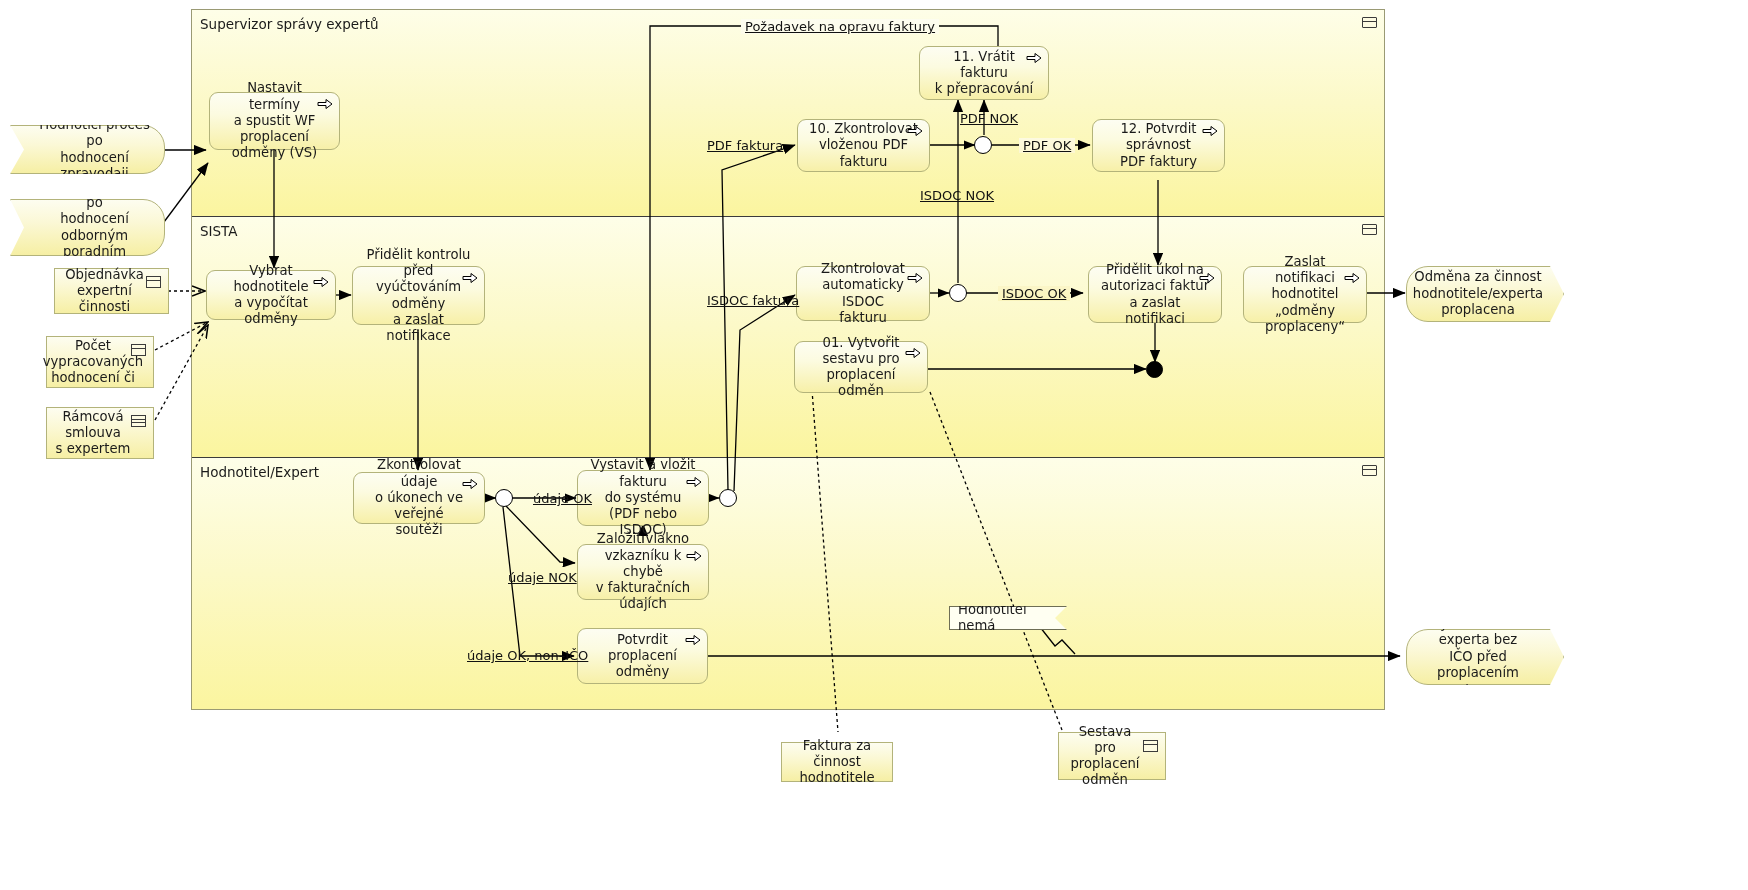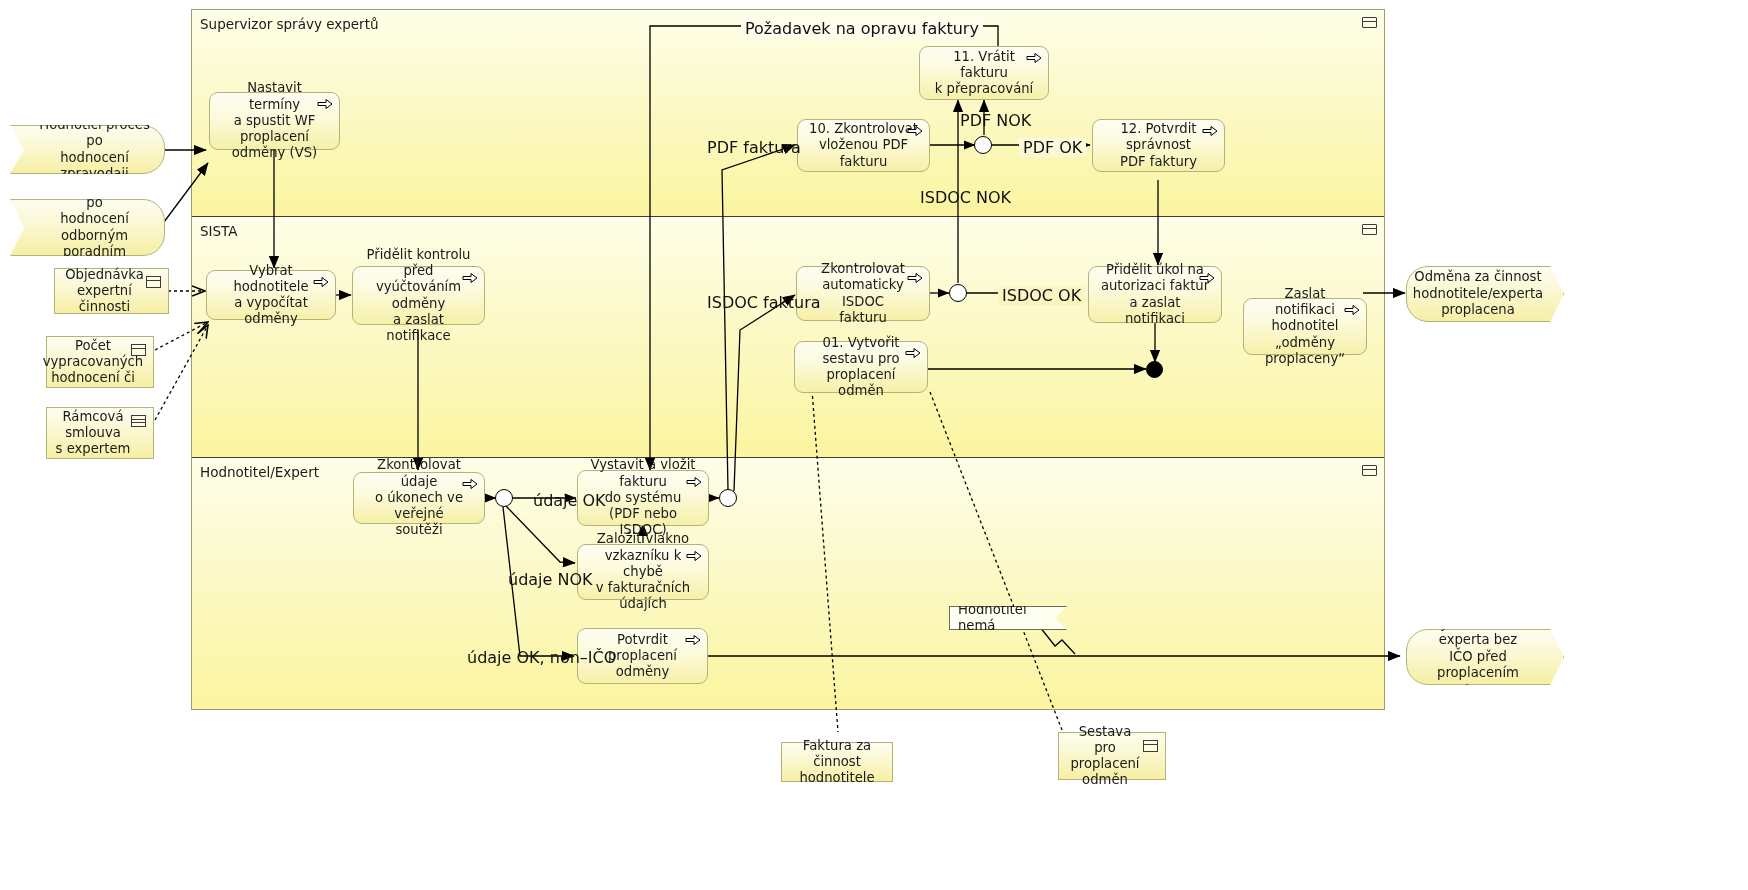--- a/index.html
+++ b/index.html
@@ -54,22 +54,22 @@
   .dicon.multi:before{content:"";position:absolute;left:0;right:0;top:6px;height:1.3px;background:#3b3b3b;}
 
   
   .annot{position:absolute;box-sizing:border-box;background:#fffff2;
          border:1px solid #6e6e55;font-size:13.2px;line-height:1.2;
          display:flex;align-items:center;justify-content:center;padding:2px 8px;
          clip-path:polygon(0 0,100% 0,calc(100% - 12px) 50%,100% 100%,0 100%);margin-left:13px;}
   .dot{position:absolute;border:1.4px solid #000;border-radius:50%;background:#fff;
        box-sizing:border-box;}
   .dot.filled{background:#000;border-color:#000;}
-  .elabel{position:absolute;font-size:16px;color:#111;white-space:nowrap;
-          background:transparent;}
+  .elabel{position:absolute;font-size:13px;color:#111;white-space:nowrap;
+          background:transparent;text-decoration:underline;}
   svg.ovl{position:absolute;left:0;top:0;width:1748px;height:890px;overflow:visible;
           pointer-events:none;}
 </style>
 </head>
 <body>
 
 <div id="stage">
 
   <div class="pool" style="left:191px;top:9px;width:1194px;height:701px;"></div>
 
@@ -223,21 +223,21 @@
 
   <div class="task" style="left:1088px;top:266px;width:134px;height:57px;">
     <span class="lbl">Přidělit úkol na
 autorizaci faktur
 a zaslat notifikaci</span>
     <svg class="mico" viewBox="0 0 16 12">
       <path d="M1,4.5 h8 v-3 l6,4.5 -6,4.5 v-3 h-8 z" fill="#fff" stroke="#000" stroke-width="1"></path>
     </svg>
   </div>
 
-  <div class="task" style="left:1243px;top:266px;width:124px;height:57px;margin-top:32px;">
+  <div class="task" style="left:1243px;top:266px;width:124px;height:57px;">
     <span class="lbl">Zaslat notifikaci
 hodnotitel „odměny
 proplaceny“</span>
     <svg class="mico" viewBox="0 0 16 12">
       <path d="M1,4.5 h8 v-3 l6,4.5 -6,4.5 v-3 h-8 z" fill="#fff" stroke="#000" stroke-width="1"></path>
     </svg>
   </div>
 
   <div class="task" style="left:794px;top:341px;width:134px;height:52px;">
     <span class="lbl">01. Vytvořit

